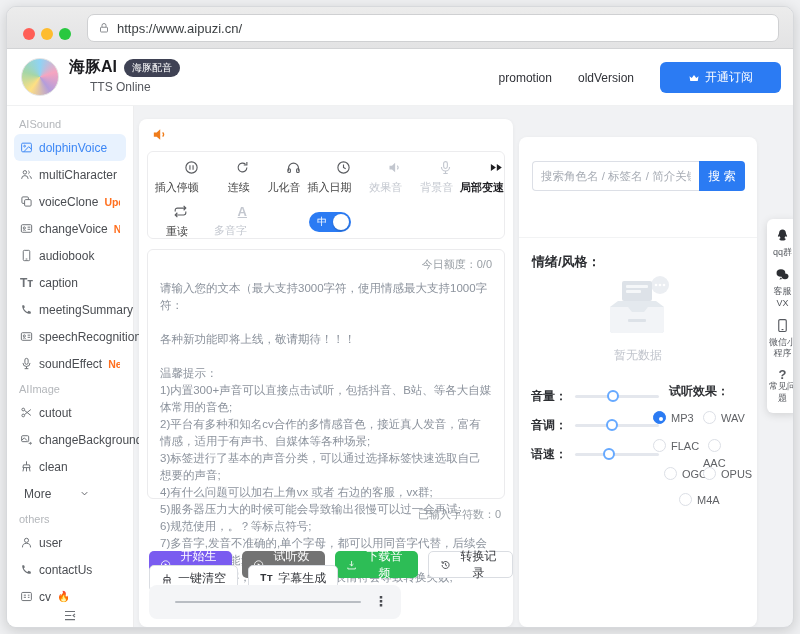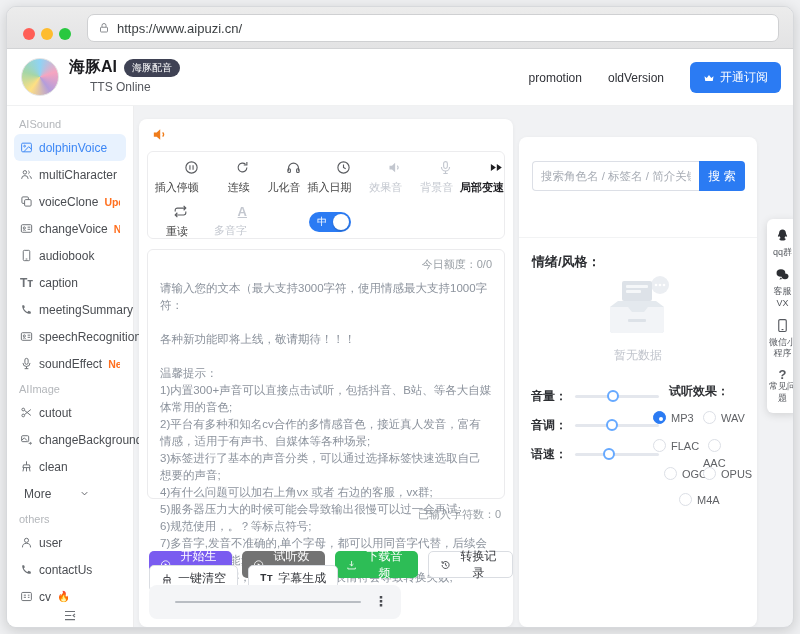--- a/index.html
+++ b/index.html
@@ -22,21 +22,21 @@
   
   .app-header { position:absolute; left:0; top:42px; right:0; height:57px; background:#fff; border-bottom:1px solid #f0f1f2; }
   .logo { position:absolute; left:14px; top:9px; width:38px; height:38px; border-radius:50%;
           background:conic-gradient(#8fd3f4,#f6a5c0,#b39ddb,#ffe082,#a5d6a7,#8fd3f4); border:1px solid #e4e4e4; }
   .title-row { position:absolute; left:62px; top:8px; display:flex; align-items:center; gap:7px; }
   .app-title { font-size:16px; font-weight:700; color:#1b1b1f; }
   .title-badge { background:#3f4254; color:#fff; font-size:10px; padding:2px 8px; border-radius:9px; }
   .app-sub { position:absolute; left:63px; top:31px; font-size:12px; color:#55585e;margin-left:20px; }
   .header-right { position:absolute; right:12px; top:0; height:57px; display:flex; align-items:center; gap:26px; }
   .hlink { font-size:12px; color:#303238; cursor:pointer; }
-  .subscribe { background:#2b7bf3; color:#fff; font-size:12px; border:none; border-radius:6px; padding:7px 13px; display:flex; align-items:center; gap:5px; cursor:pointer; }
+  .subscribe { background:#2b7bf3; color:#fff; font-size:12px; border:none; border-radius:6px; padding:7px 28px; display:flex; align-items:center; gap:5px; cursor:pointer; }
   .subscribe .ic { width:12px; height:12px; }
 
   
   .sidebar { position:absolute; left:0; top:99px; width:127px; bottom:0; background:#fff; border-right:1px solid #ededee; padding:6px 7px 26px; }
   .sec-label { font-size:11px; color:#b4b7bb; padding:6px 5px 4px; }
   .side-item { height:27px; display:flex; align-items:center; gap:6px; padding:0 6px; border-radius:6px; cursor:pointer; color:#4a4d52; }
   .side-item .ic { width:13px; height:13px; color:#6d7176; flex:0 0 auto; }
   .side-item .lbl { font-size:12px; white-space:nowrap; }
   .side-item .badge { font-size:10.5px; font-weight:700; color:#ff6f1e; white-space:nowrap; overflow:hidden; max-width:34px; }
   .side-item.active { background:#e8f2fe; color:#3d87f5; }

